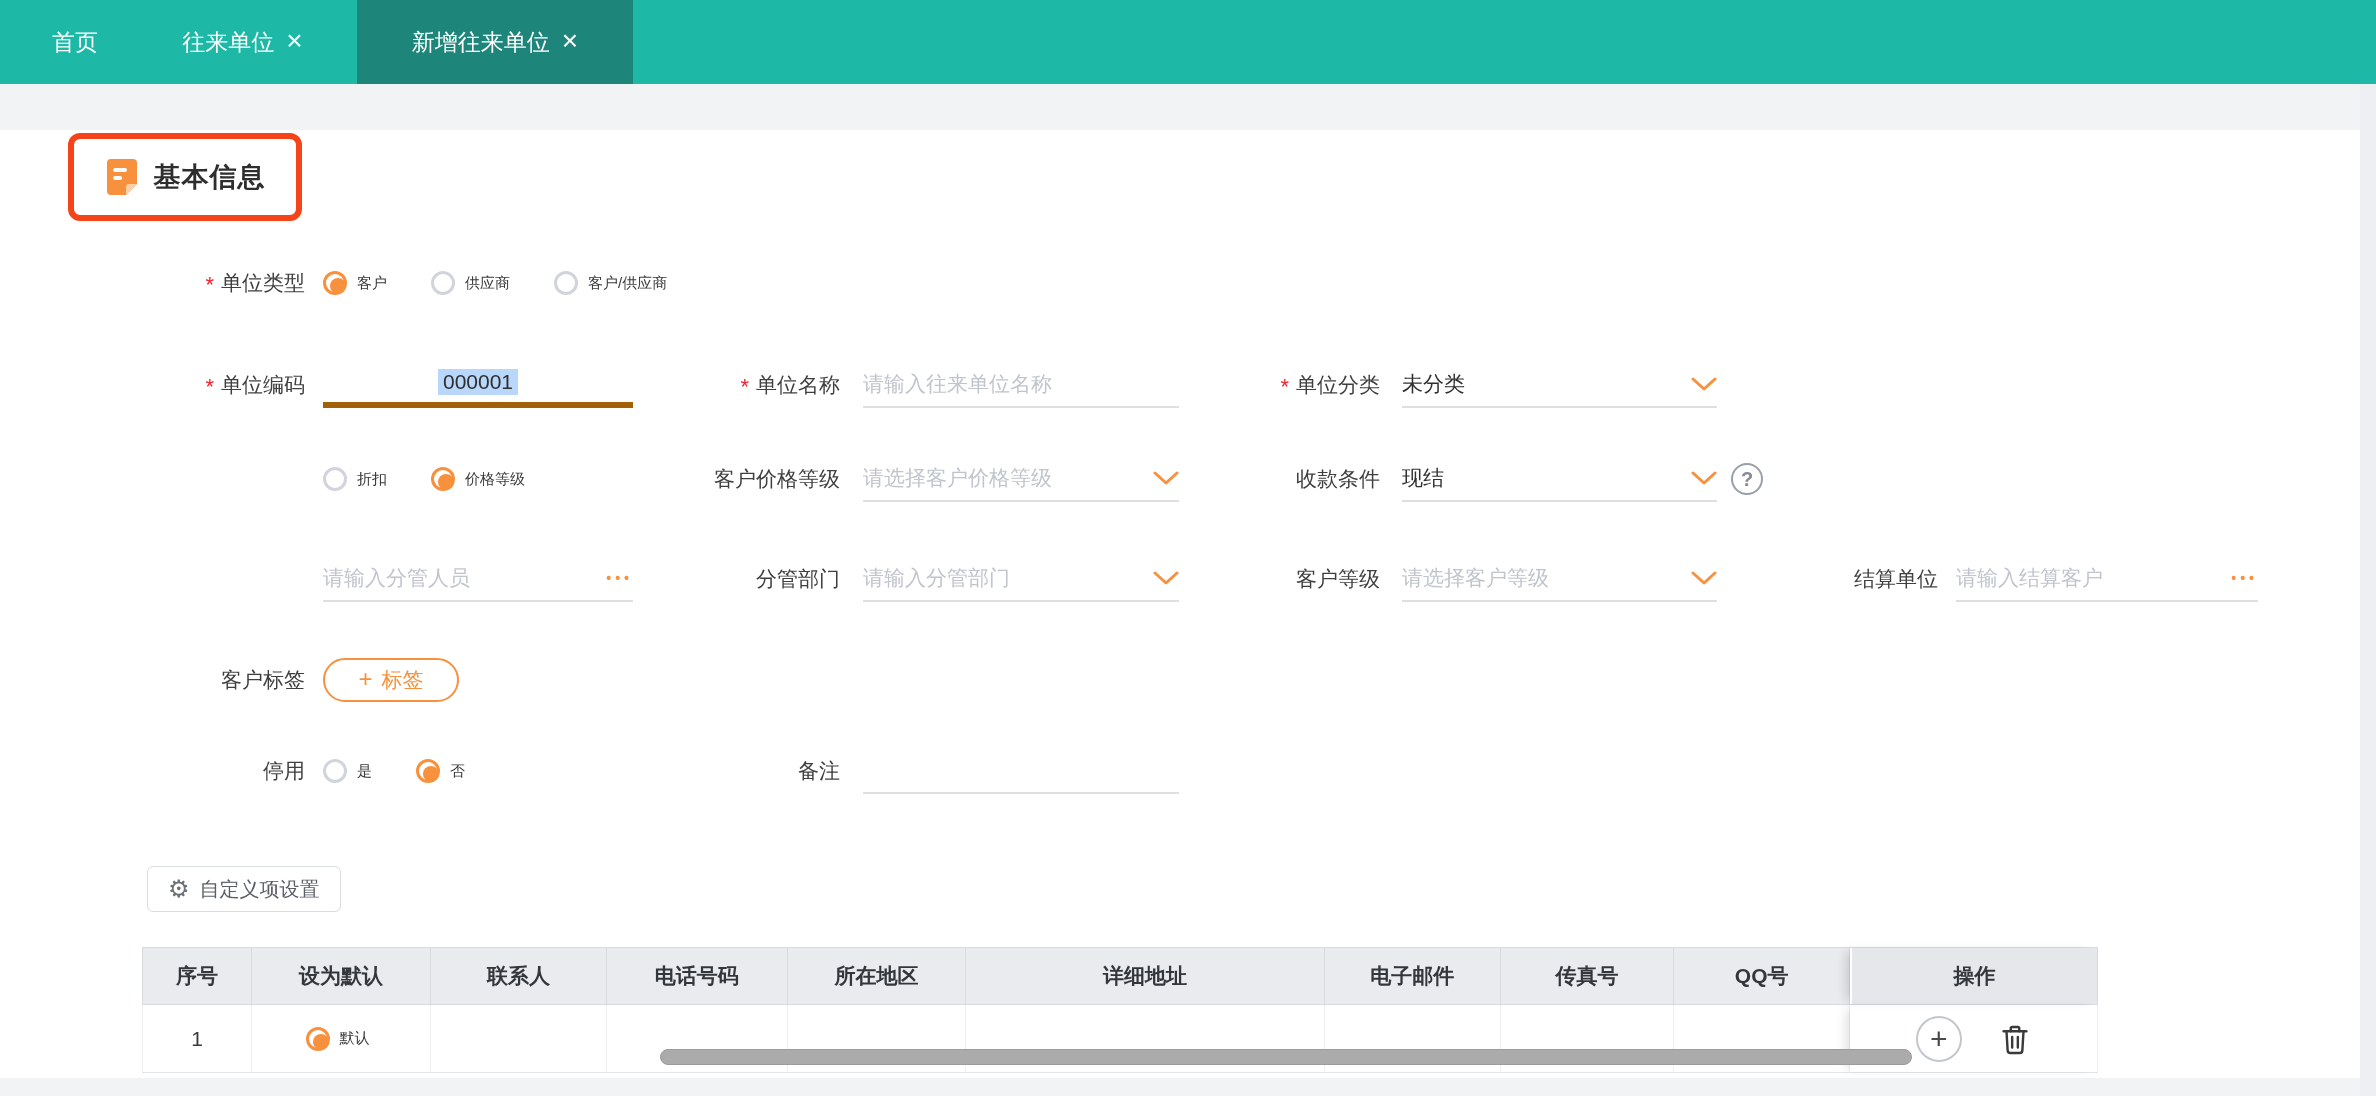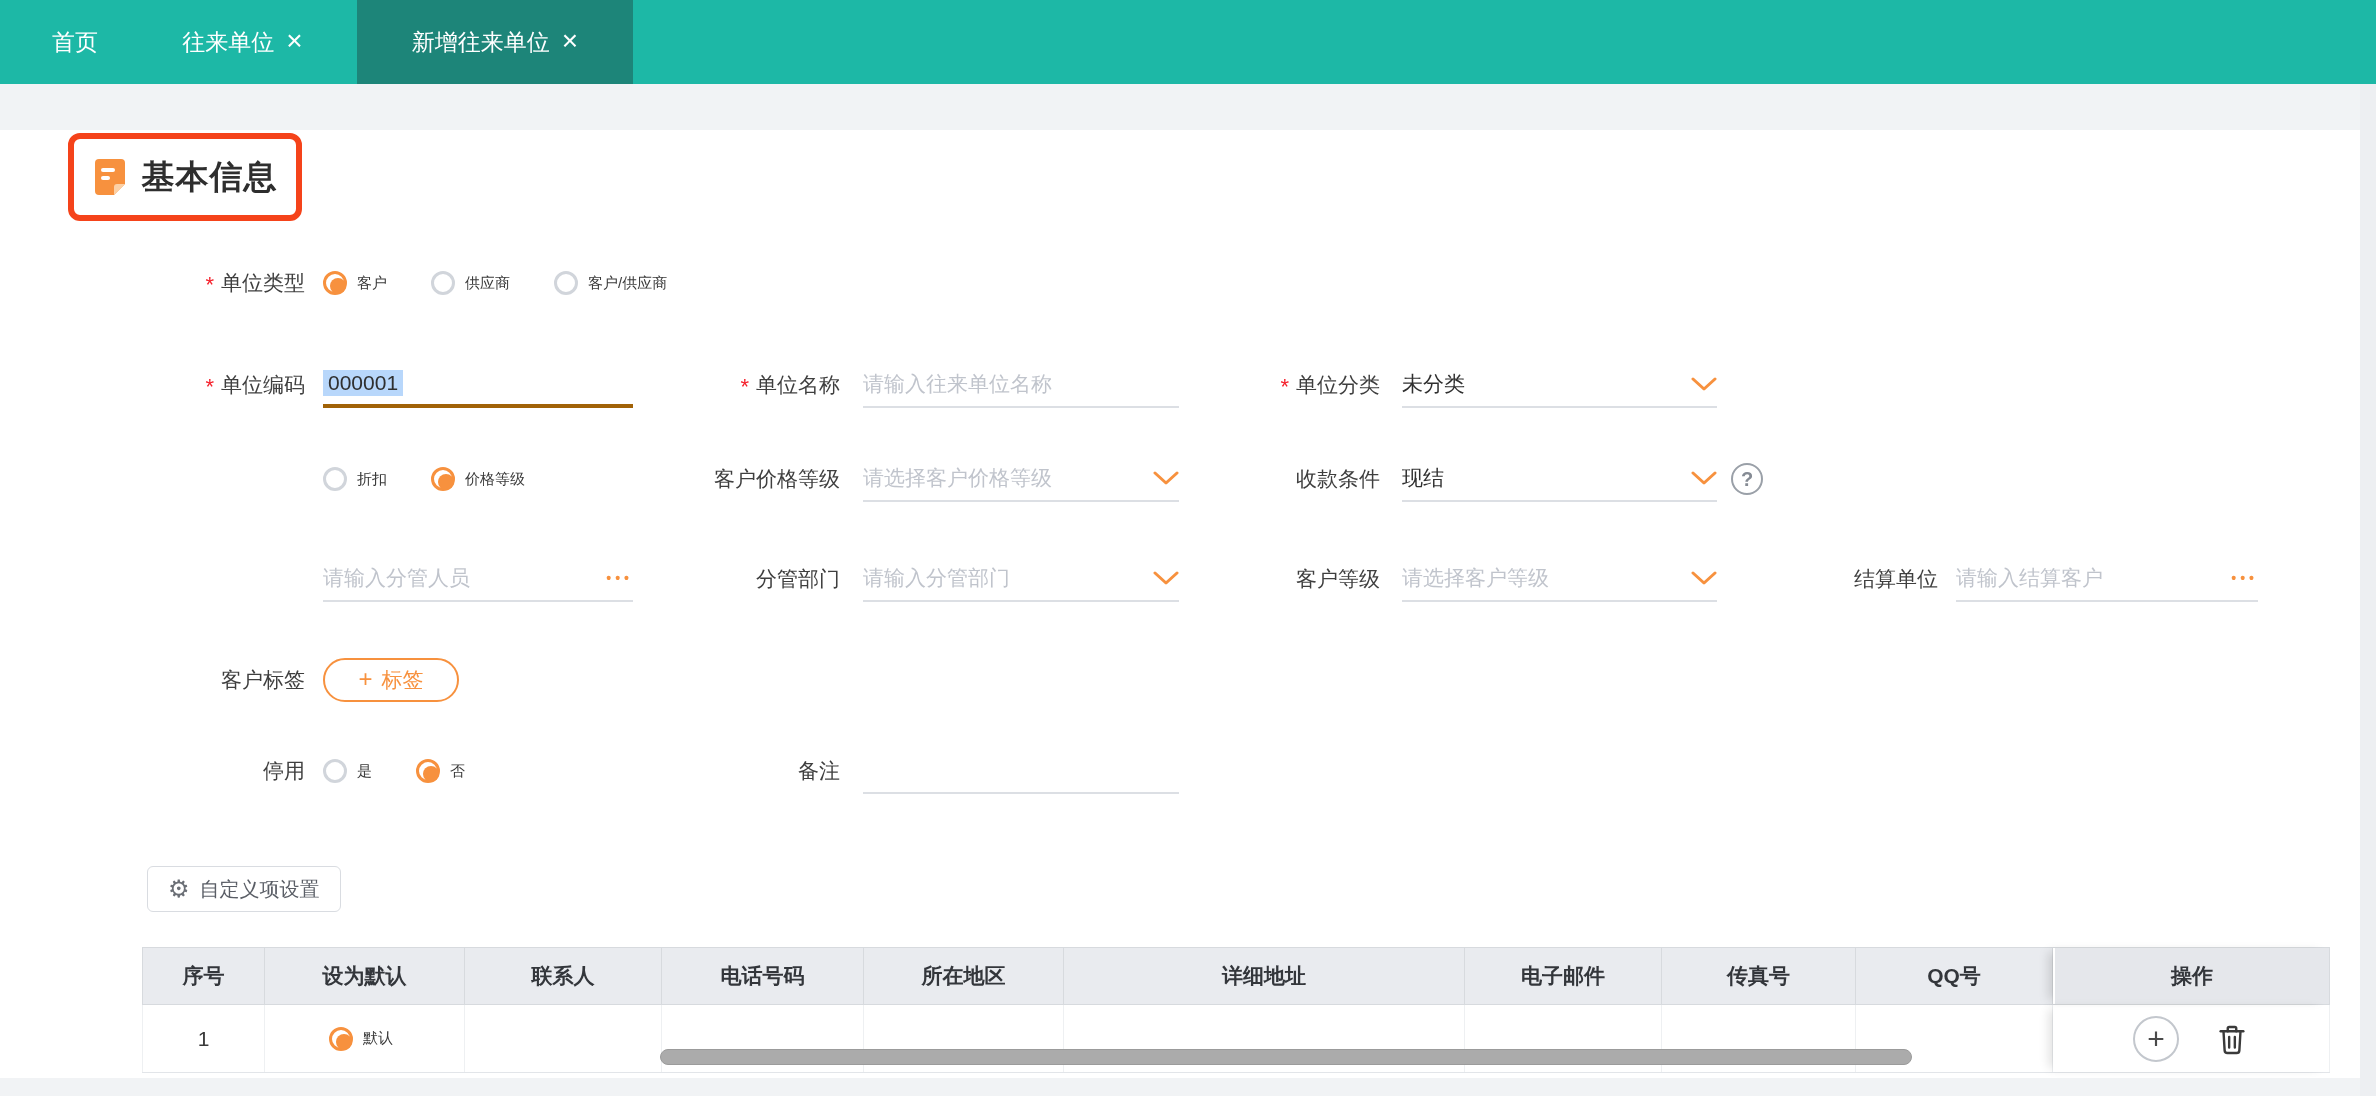--- a/index.html
+++ b/index.html
@@ -18,30 +18,30 @@
   .tab .x { font-size:28px; font-weight:300; line-height:1; margin-top:-2px; }
 
   
   .card { position:absolute; left:0; top:130px; width:2376px; height:948px; background:#ffffff; }
   .right-strip { position:absolute; right:0; top:84px; width:16px; height:1012px; background:#edeff2; }
 
   
   .hl { position:absolute; left:68px; top:133px; width:234px; height:88px;
         border:6px solid #f5431a; border-radius:12px; background:#ffffff;
         display:flex; align-items:center; justify-content:center; gap:15px; }
-  .sec-title { font-size:33px; font-weight:600; color:#2e2e2e; letter-spacing:1px; }
+  .sec-title { font-size:27px; font-weight:600; color:#2e2e2e; letter-spacing:1px; }
 
   
   .row { position:absolute; left:0; width:2376px; height:46px; }
   .lbl { position:absolute; top:0; height:46px; display:flex; align-items:center;
          justify-content:flex-end; font-size:21px; color:#3f3f3f; white-space:nowrap; }
   .star { color:#f5222d; font-size:22px; margin-right:7px; margin-top:4px; }
   .fld { position:absolute; top:0; height:46px; border-bottom:2px solid #dcdfe4;
          display:flex; align-items:center; font-size:21px; color:#2f2f2f; }
-  .fld.focus { border-bottom:4px solid #a16207; }
+  .fld.focus { border-bottom:6px solid #a16207;justify-content:center; }
   .ph { color:#c0c4cc; }
   .grow { flex:1; }
   .sel { background:#b8d7fb; padding:1px 5px; }
   .chev { margin-left:auto; flex-shrink:0; }
   .more { margin-left:auto; color:#f7913e; font-size:14px; letter-spacing:4px;
           font-weight:bold; cursor:pointer; }
   .qmark { position:absolute; top:7px; width:32px; height:32px; border:2.5px solid #9aa0a8;
            border-radius:50%; color:#858b94; font-size:20px; font-weight:600;
            display:flex; align-items:center; justify-content:center; }
 
@@ -59,21 +59,21 @@
             font-size:21px; display:flex; align-items:center; justify-content:center;
             gap:9px; cursor:pointer; }
   .tagbtn .pl { font-size:24px; margin-top:-2px; }
 
   .custom-btn { position:absolute; left:147px; top:866px; height:46px; padding:0 20px;
             border:1px solid #d9dce1; border-radius:6px; background:#fff; color:#5a5e66;
             font-size:20px; display:flex; align-items:center; gap:10px; cursor:pointer; }
   .gear { font-size:24px; color:#6b6f76; line-height:1; }
 
   
-  .ctable { position:absolute; left:142px; top:947px; width:2188px;border-radius:22px; }
+  .ctable { position:absolute; left:142px; top:947px; width:1956px;border-radius:22px; }
   .thead { display:flex; height:58px; background:#e9ebef;
            border-top:1px solid #d7dade; border-bottom:1px solid #d7dade; }
   .th { display:flex; align-items:center; justify-content:center; font-size:21px;
         font-weight:700; color:#33363b; border-right:1px solid #d7dade; }
   .th.first { border-left:1px solid #d7dade; }
   .th.ops { background:#e5e7eb; border-left:2px solid #ffffff;
             box-shadow:-8px 0 10px -4px rgba(0,0,0,0.15); }
   .trow { display:flex; height:68px; background:#fff; border-bottom:1px solid #e2e5e9; }
   .td { display:flex; align-items:center; justify-content:center; font-size:21px;
         color:#3a3a3a; border-right:1px solid #eef0f2; }

